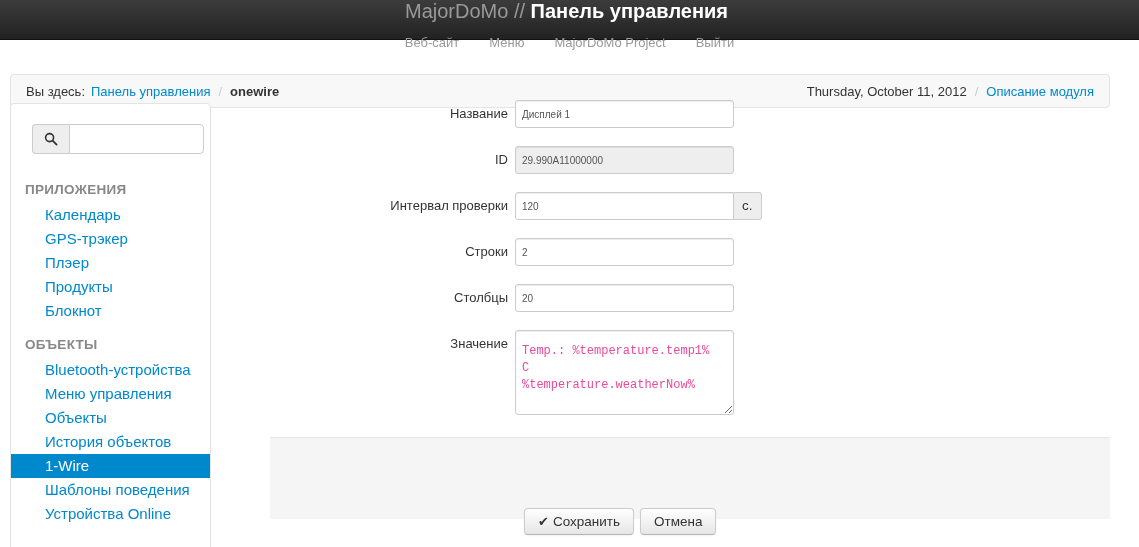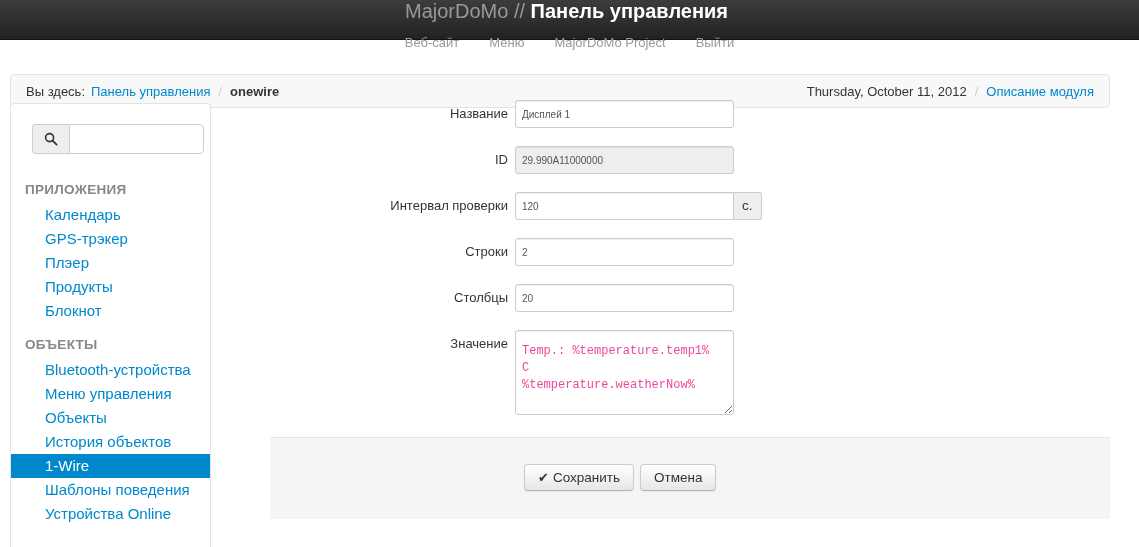--- a/index.html
+++ b/index.html
@@ -63,21 +63,21 @@
     font-size:12px; line-height:17px; color:#ec4899; resize:both; outline:none;
     box-shadow:inset 0 1px 1px rgba(0,0,0,.075); }
 
   
   .form-actions { position:absolute; left:270px; top:437px; width:840px; height:82px;
     background:#f5f5f5; border-top:1px solid #e5e5e5; padding:26px 0 0 254px; }
   .btn { display:inline-block; padding:5px 13px; font-size:13.5px; color:#333;
     background:linear-gradient(#ffffff,#e6e6e6); border:1px solid #ccc;
     border-bottom-color:#b3b3b3; border-radius:4px; cursor:pointer;
     font-family:"Liberation Sans", sans-serif;
-    box-shadow:inset 0 1px 0 rgba(255,255,255,.2), 0 1px 2px rgba(0,0,0,.05); }
+    box-shadow:inset 0 1px 0 rgba(255,255,255,.2), 0 1px 2px rgba(0,0,0,.05);margin-top:44px; }
   .btn + .btn { margin-left:6px; }
   .check { font-size:13px; margin-right:4px; }
 </style>
 </head>
 <body>
 
 <div class="navbar">
   <div class="brand">
     <span class="prefix">MajorDoMo //</span>
     <span class="title">Панель управления</span>

